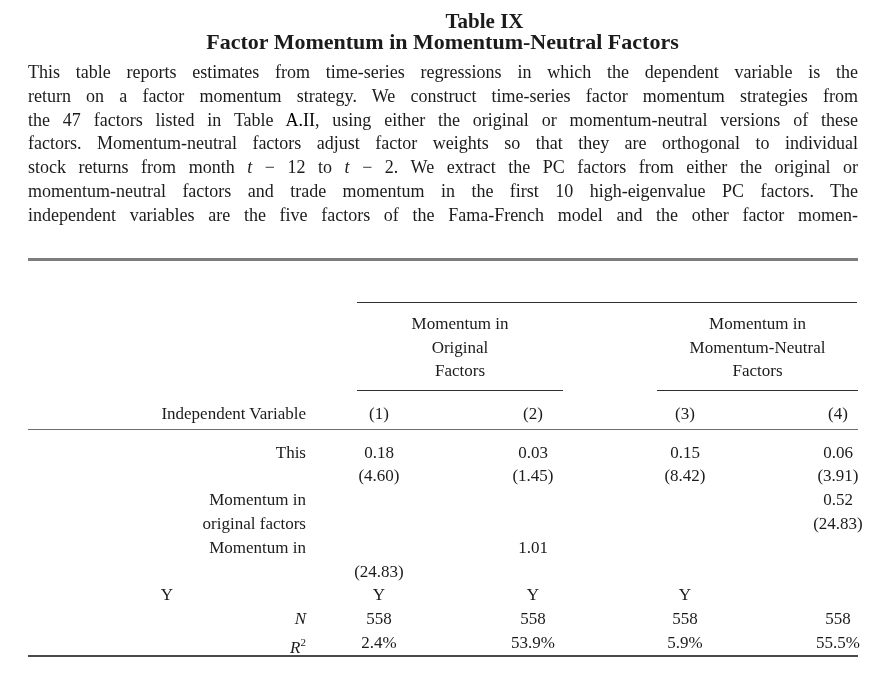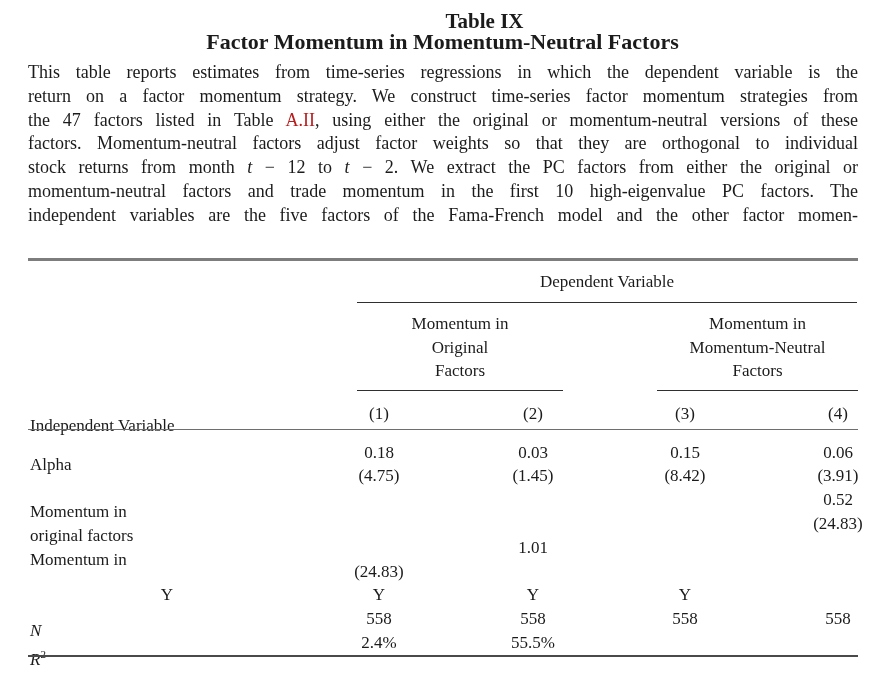--- a/index.html
+++ b/index.html
@@ -45,46 +45,45 @@
   #col-group-2 { left: 657px; width: 201px; }
 
   .trow {
     position: absolute; left: 28px; width: 892px; height: 24px;
     display: grid;
     grid-template-columns: 278px 146px 162px 142px 164px;
     font-size: 17px; line-height: 23.8px;
     white-space: nowrap;
   }
   .tcell { text-align: center; }
-  .tcell.rowlabel { text-align: left; padding-left: 2px; margin-top: 12px; }
+  .tcell.rowlabel { text-align: right; padding-left: 2px; }
   .tcell sup { font-size: 11px; font-style: normal; }
   .lab-italic { font-style: italic; }
 </style>
 </head>
 <body>
 
 <div id="page">
 
   <div id="table-number" class="centered">Table IX</div>
 
   <div id="table-title" class="centered">Factor Momentum in Momentum-Neutral Factors</div>
 
   <div id="description">
       <div class="desc-line"><span>This table reports estimates from time-series regressions in which the dependent variable is the</span></div>
       <div class="desc-line"><span>return on a factor momentum strategy. We construct time-series factor momentum strategies from</span></div>
-      <div class="desc-line"><span>the 47 factors listed in Table </span><span class="seg-link" style="color: #b91c1c;">A.II</span><span>, using either the original or momentum-neutral versions of these</span></div>
+      <div class="desc-line"><span>the 47 factors listed in Table </span><span class="seg-link" style="color: #000000;">A.II</span><span>, using either the original or momentum-neutral versions of these</span></div>
       <div class="desc-line"><span>factors. Momentum-neutral factors adjust factor weights so that they are orthogonal to individual</span></div>
       <div class="desc-line"><span>stock returns from month </span><span class="seg-italic">t</span><span> − 12 to </span><span class="seg-italic">t</span><span> − 2. We extract the PC factors from either the original or</span></div>
       <div class="desc-line"><span>momentum-neutral factors and trade momentum in the first 10 high-eigenvalue PC factors. The</span></div>
       <div class="desc-line"><span>independent variables are the five factors of the Fama-French model and the other factor momen-</span></div>
     </div>
 
   <div id="top-rule" class="rule"></div>
 
-  <div id="depvar-label">Dependent Variable</div>
 
   <div id="depvar-rule" class="rule"></div>
 
   <div id="col-group-1" class="col-group">
     <div>Momentum in</div>
     <div>Original</div>
     <div>Factors</div>
   </div>
 
   <div id="col-group-2" class="col-group">
@@ -103,29 +102,29 @@
         <div class="tcell">(2)</div>
         <div class="tcell">(3)</div>
         <div class="tcell">(4)</div>
       </div>
     </div>
 
   <div id="header-rule" class="rule"></div>
 
   <div id="table-body">
       <div class="trow" style="top: 440.5px;">
-        <div class="tcell rowlabel"><span>Alpha</span></div>
+        <div class="tcell rowlabel"><span>This</span></div>
         <div class="tcell">0.18</div>
         <div class="tcell">0.03</div>
         <div class="tcell">0.15</div>
         <div class="tcell">0.06</div>
       </div>
       <div class="trow" style="top: 464.3px;">
         <div class="tcell rowlabel"><span></span></div>
-        <div class="tcell">(4.75)</div>
+        <div class="tcell">(4.60)</div>
         <div class="tcell">(1.45)</div>
         <div class="tcell">(8.42)</div>
         <div class="tcell">(3.91)</div>
       </div>
       <div class="trow" style="top: 488.1px;">
         <div class="tcell rowlabel"><span>Momentum in</span></div>
         <div class="tcell"></div>
         <div class="tcell"></div>
         <div class="tcell"></div>
         <div class="tcell">0.52</div>
@@ -159,19 +158,21 @@
       <div class="trow" style="top: 607.1px;">
         <div class="tcell rowlabel lab-italic"><span>N</span></div>
         <div class="tcell">558</div>
         <div class="tcell">558</div>
         <div class="tcell">558</div>
         <div class="tcell">558</div>
       </div>
       <div class="trow" style="top: 630.9px;">
         <div class="tcell rowlabel lab-italic"><span>R</span><sup>2</sup></div>
         <div class="tcell">2.4%</div>
+        <div class="tcell">53.9%</div>
+        <div class="tcell">5.9%</div>
         <div class="tcell">55.5%</div>
       </div>
     </div>
 
   <div id="bottom-rule" class="rule"></div>
 
 </div>
 
 </body></html>

